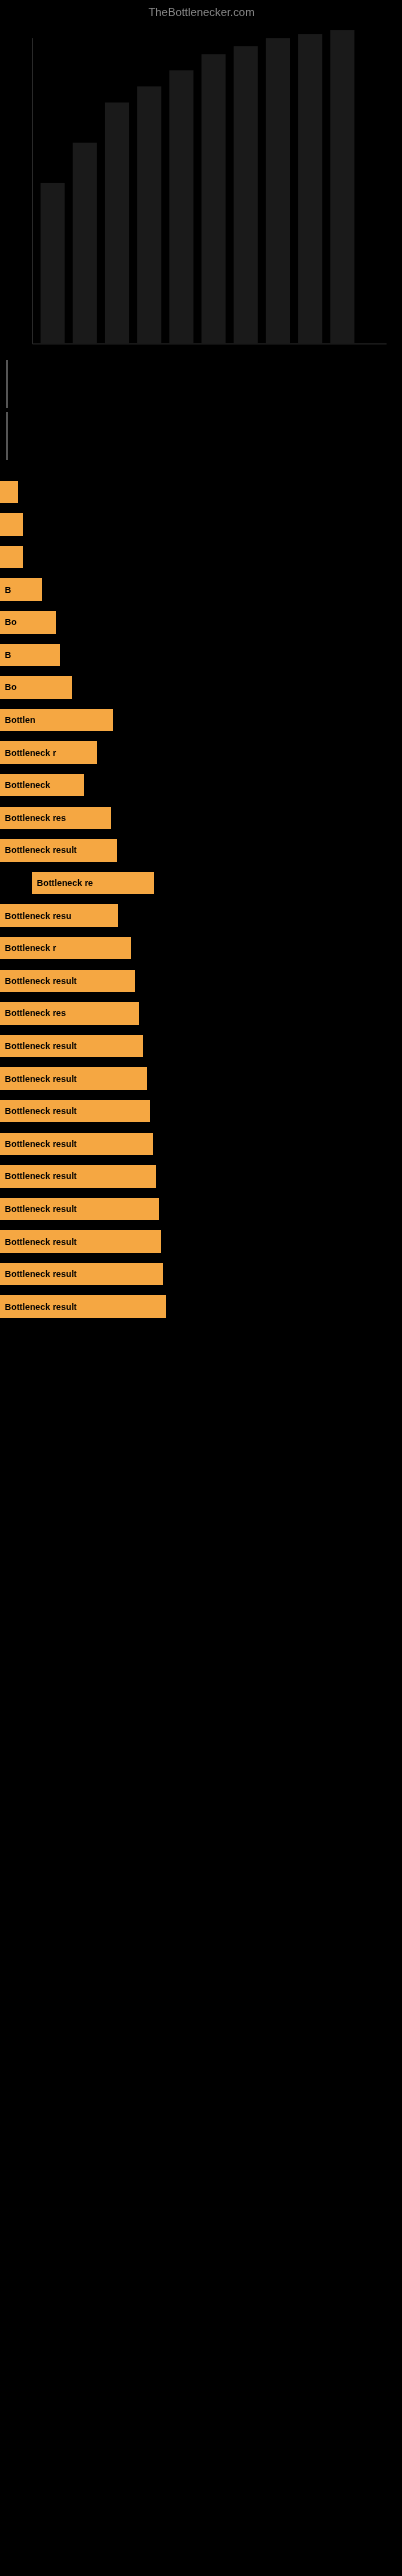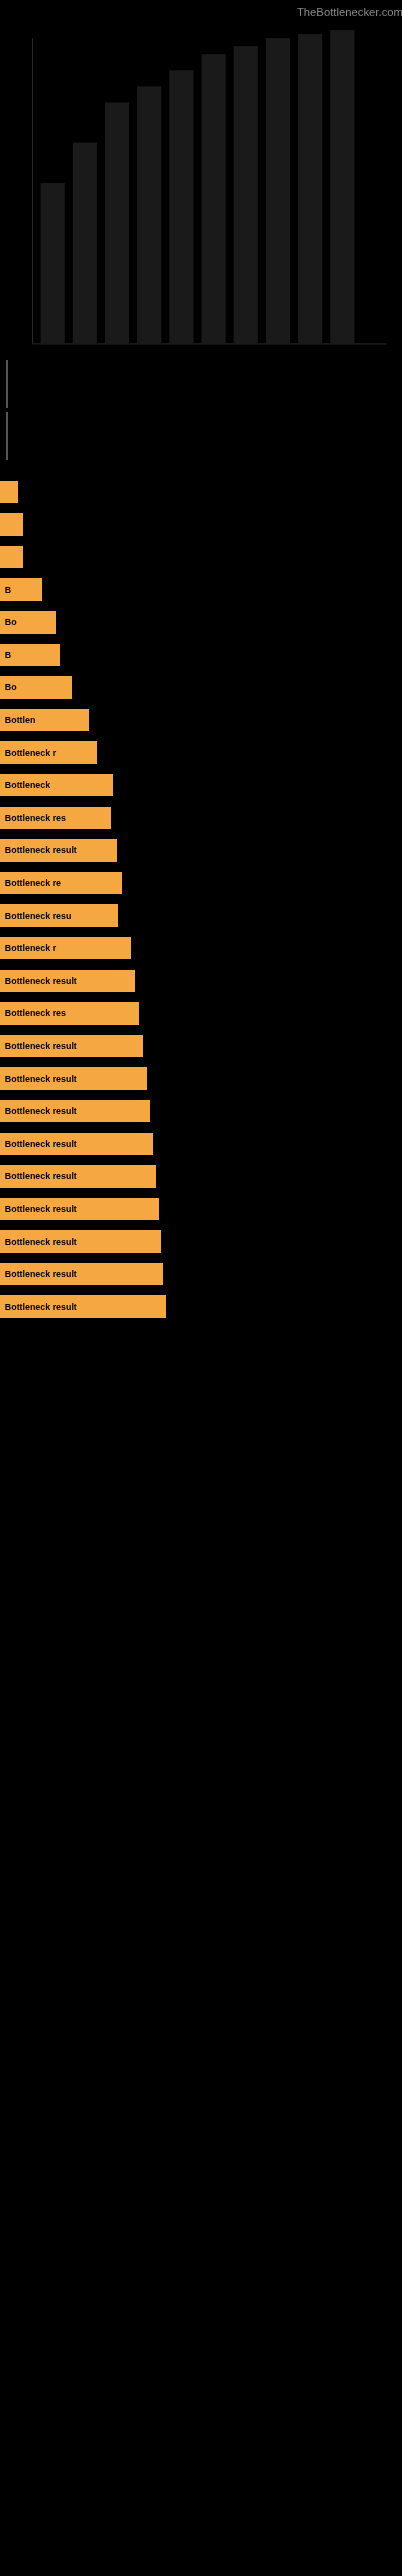--- a/index.html
+++ b/index.html
@@ -12,21 +12,21 @@
       background-color: #000000;
       width: 403px;
       min-height: 2576px;
       font-family: Arial, sans-serif;
       position: relative;
     }
 
     .site-title {
       color: #888888;
       font-size: 11.3px;
-      text-align: right;
+      text-align: center;
       padding-top: 6.4px;
       padding-bottom: 3.2px;
     }
 
     .chart-area {
       width: 100%;
       height: 338px;
       background: #000;
       position: relative;
     }
@@ -61,26 +61,26 @@
     }
 
     
     .bar-1  { width: 17.7px; }
     .bar-2  { width: 22.5px; }
     .bar-3  { width: 22.5px; }
     .bar-4  { width: 42px; }
     .bar-5  { width: 56px; }
     .bar-6  { width: 60px; }
     .bar-7  { width: 72px; }
-    .bar-8  { width: 89px; }
+    .bar-8  { width: 113px; }
     .bar-9  { width: 97px; }
-    .bar-10 { width: 113px; }
+    .bar-10 { width: 84px; }
     .bar-11 { width: 111px; }
     .bar-12 { width: 117px; }
-    .bar-13 { width: 122px; }
+    .bar-13 { width: 122px; margin-left: 32px; }
     .bar-14 { width: 118px; }
     .bar-15 { width: 131px; }
     .bar-16 { width: 135px; }
     .bar-17 { width: 139px; }
     .bar-18 { width: 143px; }
     .bar-19 { width: 147px; }
     .bar-20 { width: 150px; }
     .bar-21 { width: 153px; }
     .bar-22 { width: 156px; }
     .bar-23 { width: 159px; }

